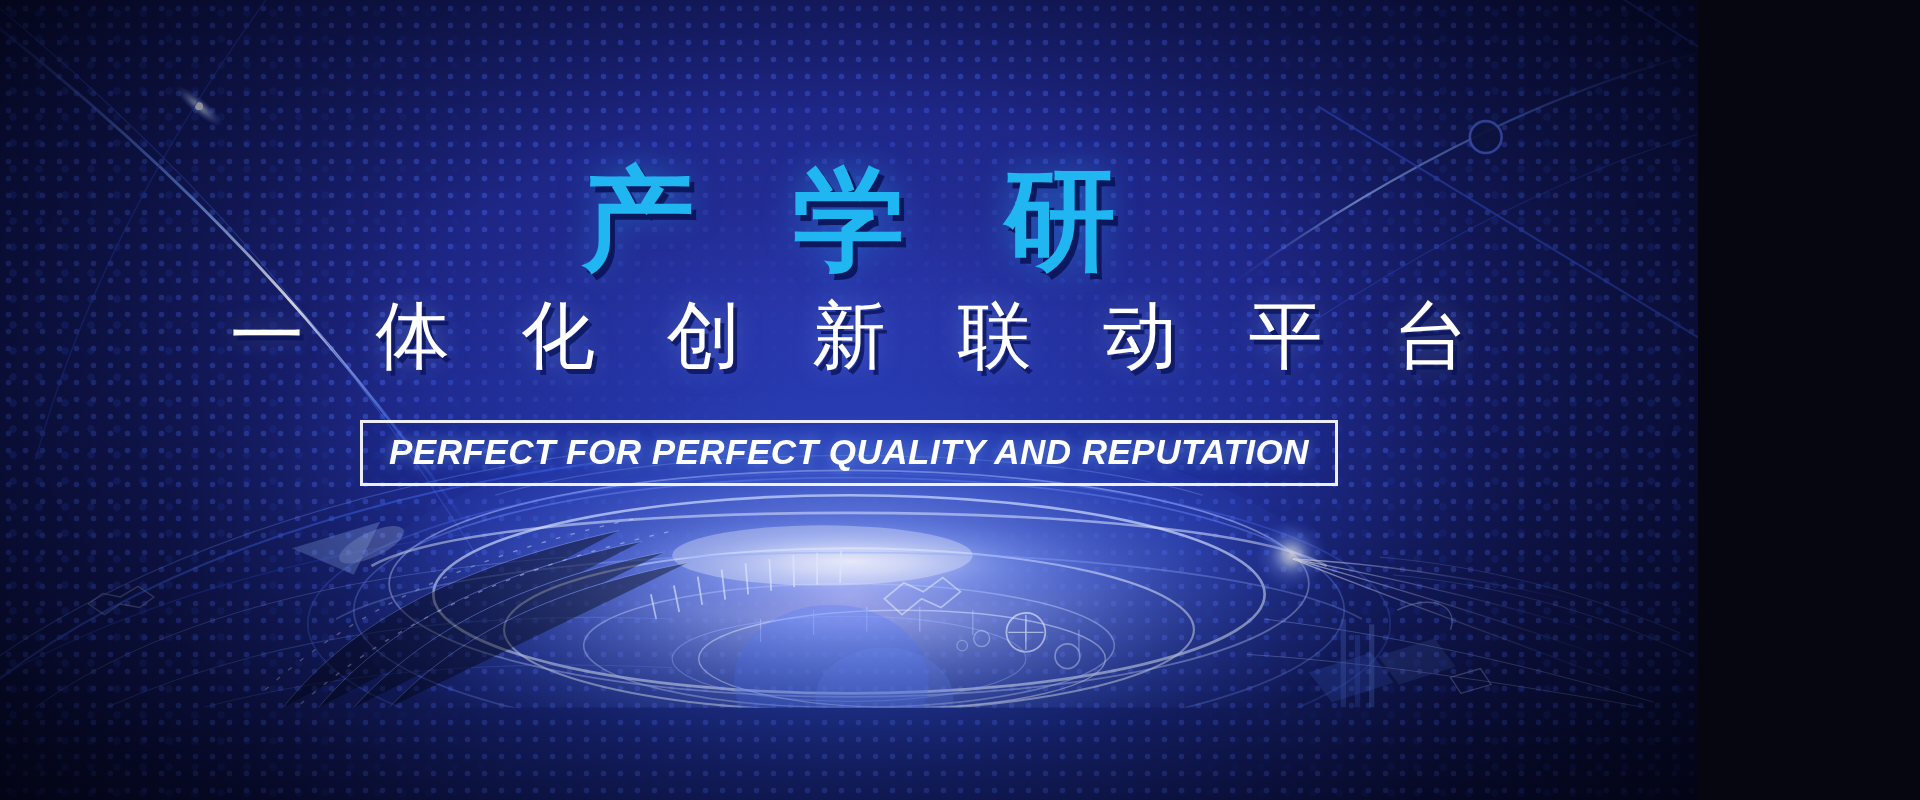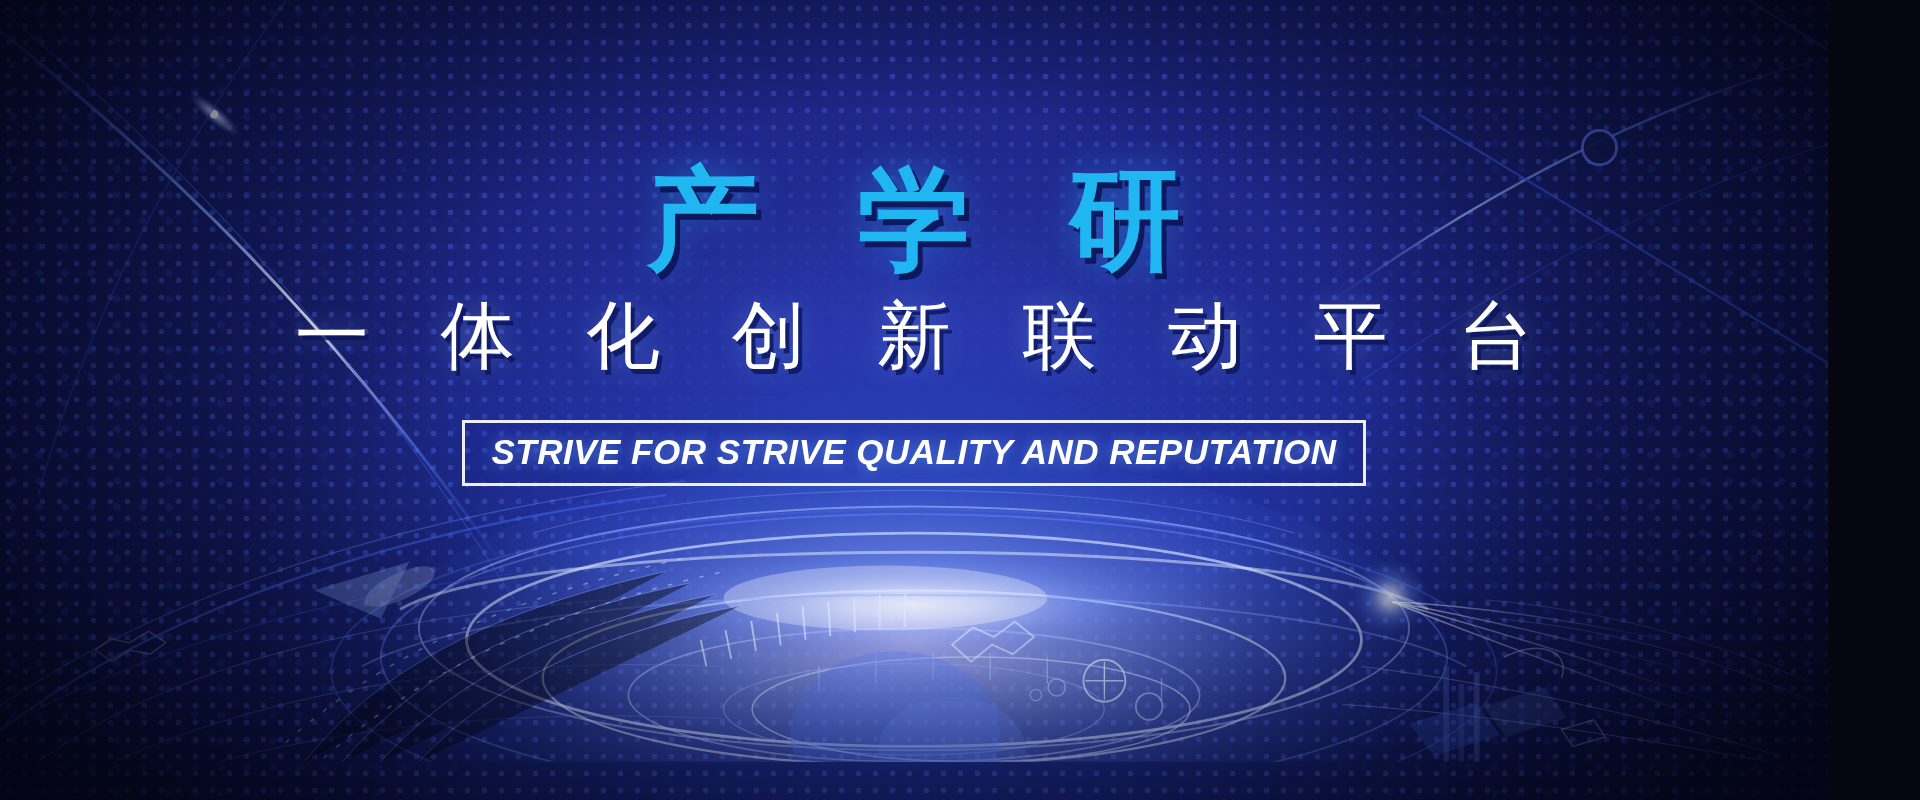--- a/index.html
+++ b/index.html
@@ -1,20 +1,20 @@
 <!DOCTYPE html>
 <html><head>
 <meta charset="utf-8">
 <style>
   * { margin:0; padding:0; box-sizing:border-box; }
   html,body { background:#05060f; }
 
   .banner{
     position:relative;
-    width:1828px;
+    width:1698px;
     height:800px;
     overflow:hidden;
     font-family:"Liberation Sans","DejaVu Sans",sans-serif;
     background:
       radial-gradient(ellipse 950px 520px at 50% 72%, rgba(60,110,245,0.55) 0%, rgba(40,75,210,0.30) 38%, rgba(20,35,120,0.0) 72%),
       radial-gradient(ellipse 1100px 620px at 50% 42%, #2a34a6 0%, #1e2686 38%, #141a5e 66%, #0b0f38 100%),
       linear-gradient(180deg,#0c0f3a 0%,#121a63 42%,#1b2a8e 72%,#0a1038 100%);
   }
 
   
@@ -294,18 +294,18 @@
 
   <div class="vignette"></div>
 
   <div class="content">
     <div class="title-main">产 学 研</div>
 
     <div class="title-sub">一 体 化 创 新 联 动 平 台</div>
 
     <div class="tagline-wrap">
       <div class="tagline">
-        <span>STRIVE FOR STRIVE QUALITY AND REPUTATION</span>
+        <span>PERFECT FOR PERFECT QUALITY AND REPUTATION</span>
       </div>
     </div>
   </div>
 
 </div>
 
 </body></html>

